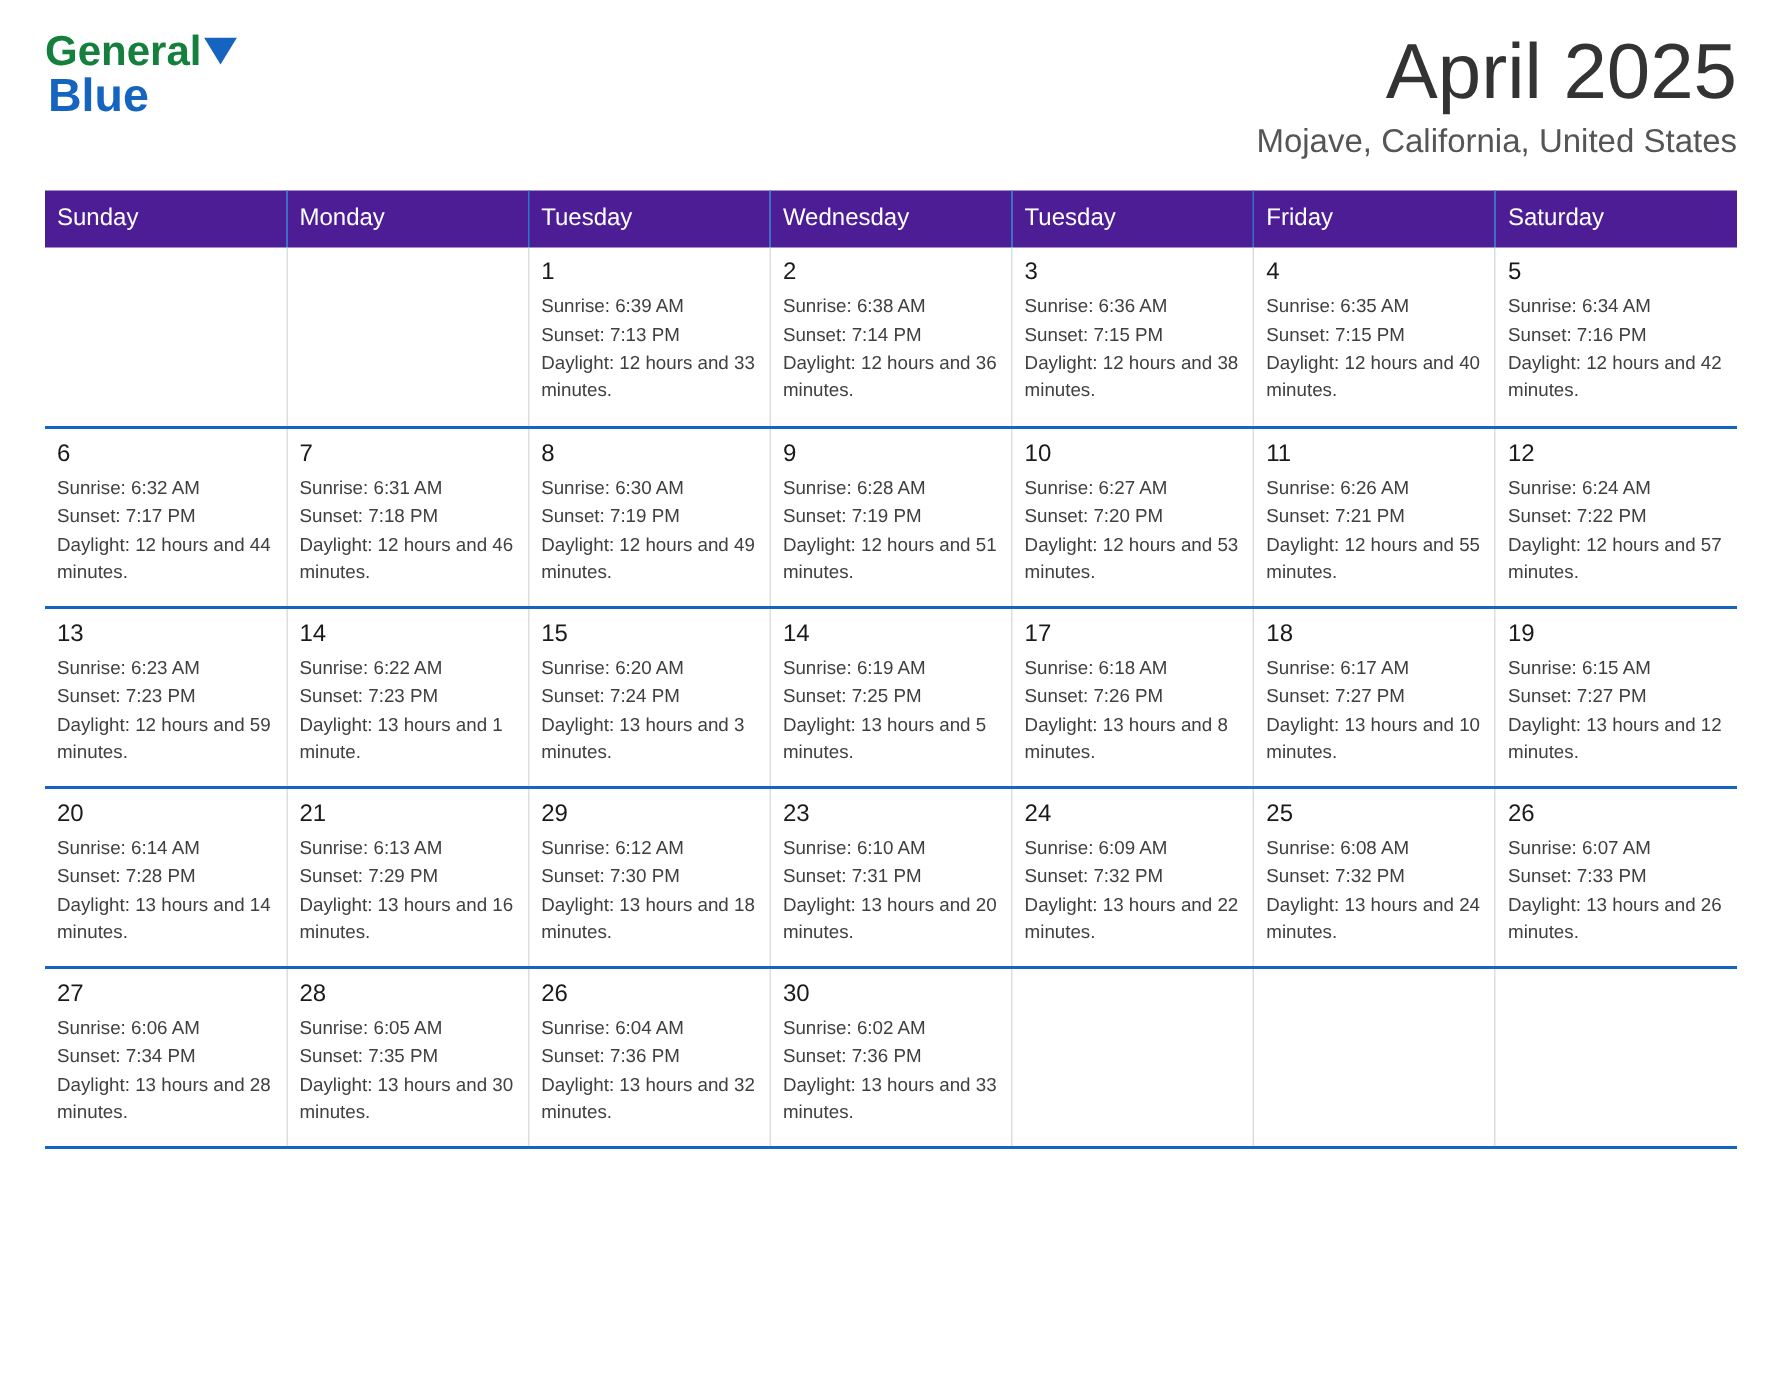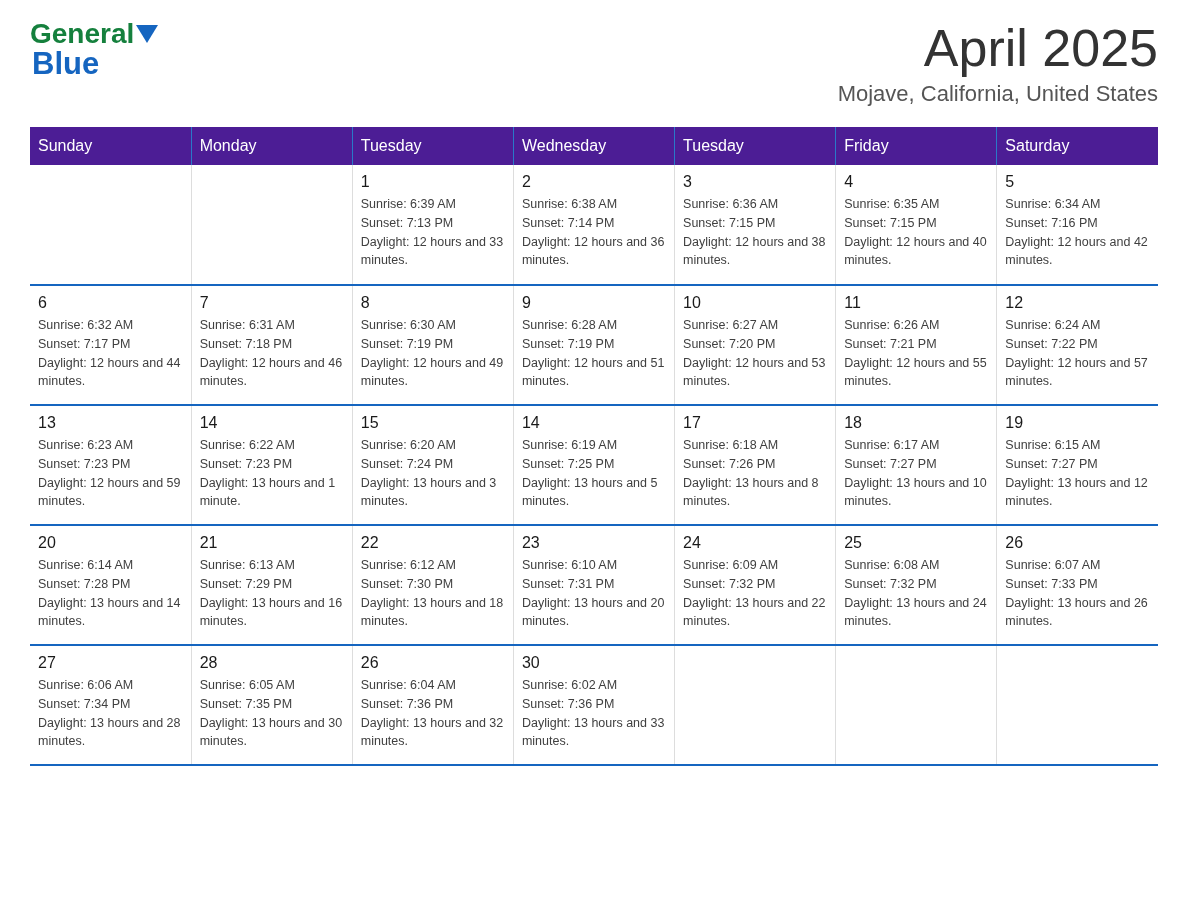--- a/index.html
+++ b/index.html
@@ -222,21 +222,21 @@
       <tr>
         <td>
           <span class="day-number">20</span>
           <div class="day-info">Sunrise: 6:14 AM<br>Sunset: 7:28 PM<br>Daylight: 13 hours and 14 minutes.</div>
         </td>
         <td>
           <span class="day-number">21</span>
           <div class="day-info">Sunrise: 6:13 AM<br>Sunset: 7:29 PM<br>Daylight: 13 hours and 16 minutes.</div>
         </td>
         <td>
-          <span class="day-number">22</span>
+          <span class="day-number">29</span>
           <div class="day-info">Sunrise: 6:12 AM<br>Sunset: 7:30 PM<br>Daylight: 13 hours and 18 minutes.</div>
         </td>
         <td>
           <span class="day-number">23</span>
           <div class="day-info">Sunrise: 6:10 AM<br>Sunset: 7:31 PM<br>Daylight: 13 hours and 20 minutes.</div>
         </td>
         <td>
           <span class="day-number">24</span>
           <div class="day-info">Sunrise: 6:09 AM<br>Sunset: 7:32 PM<br>Daylight: 13 hours and 22 minutes.</div>
         </td>

